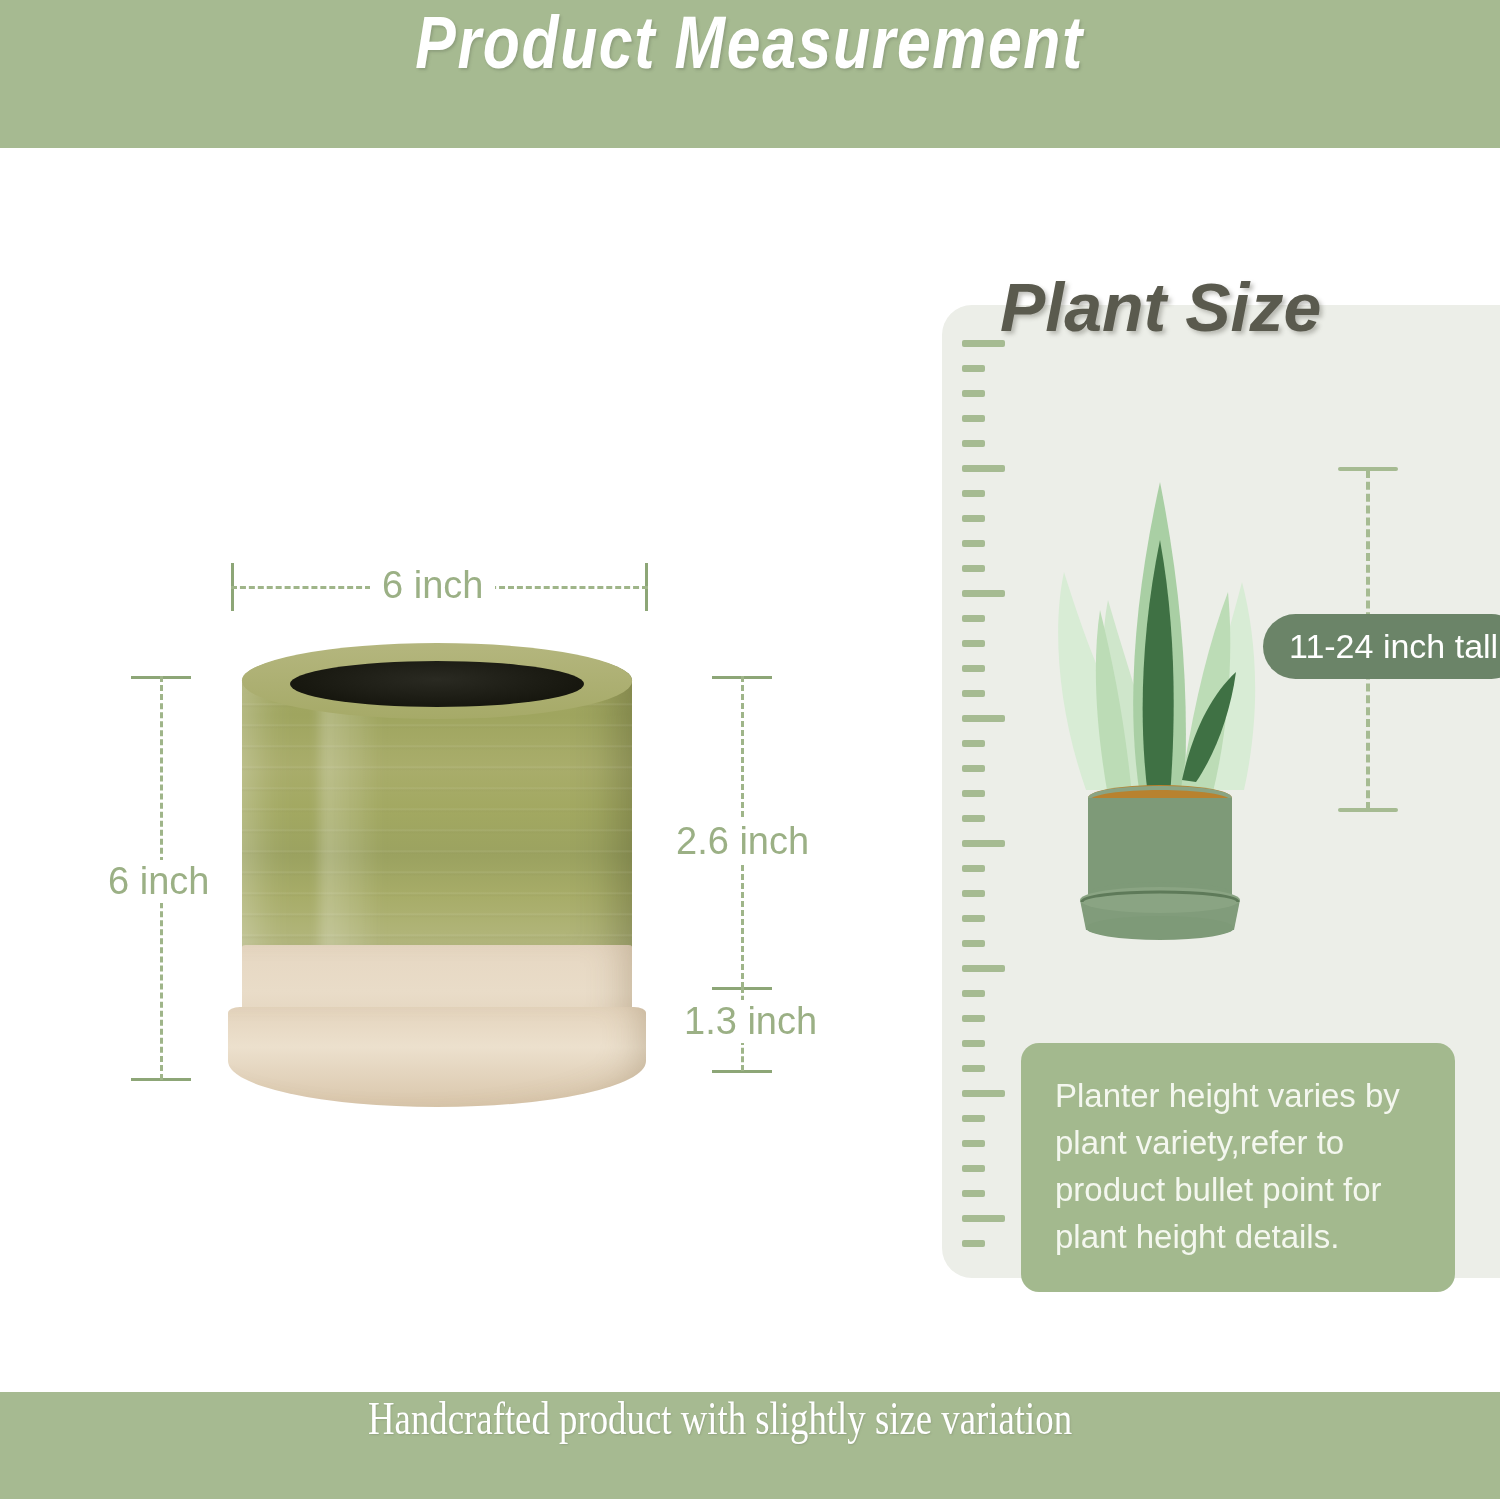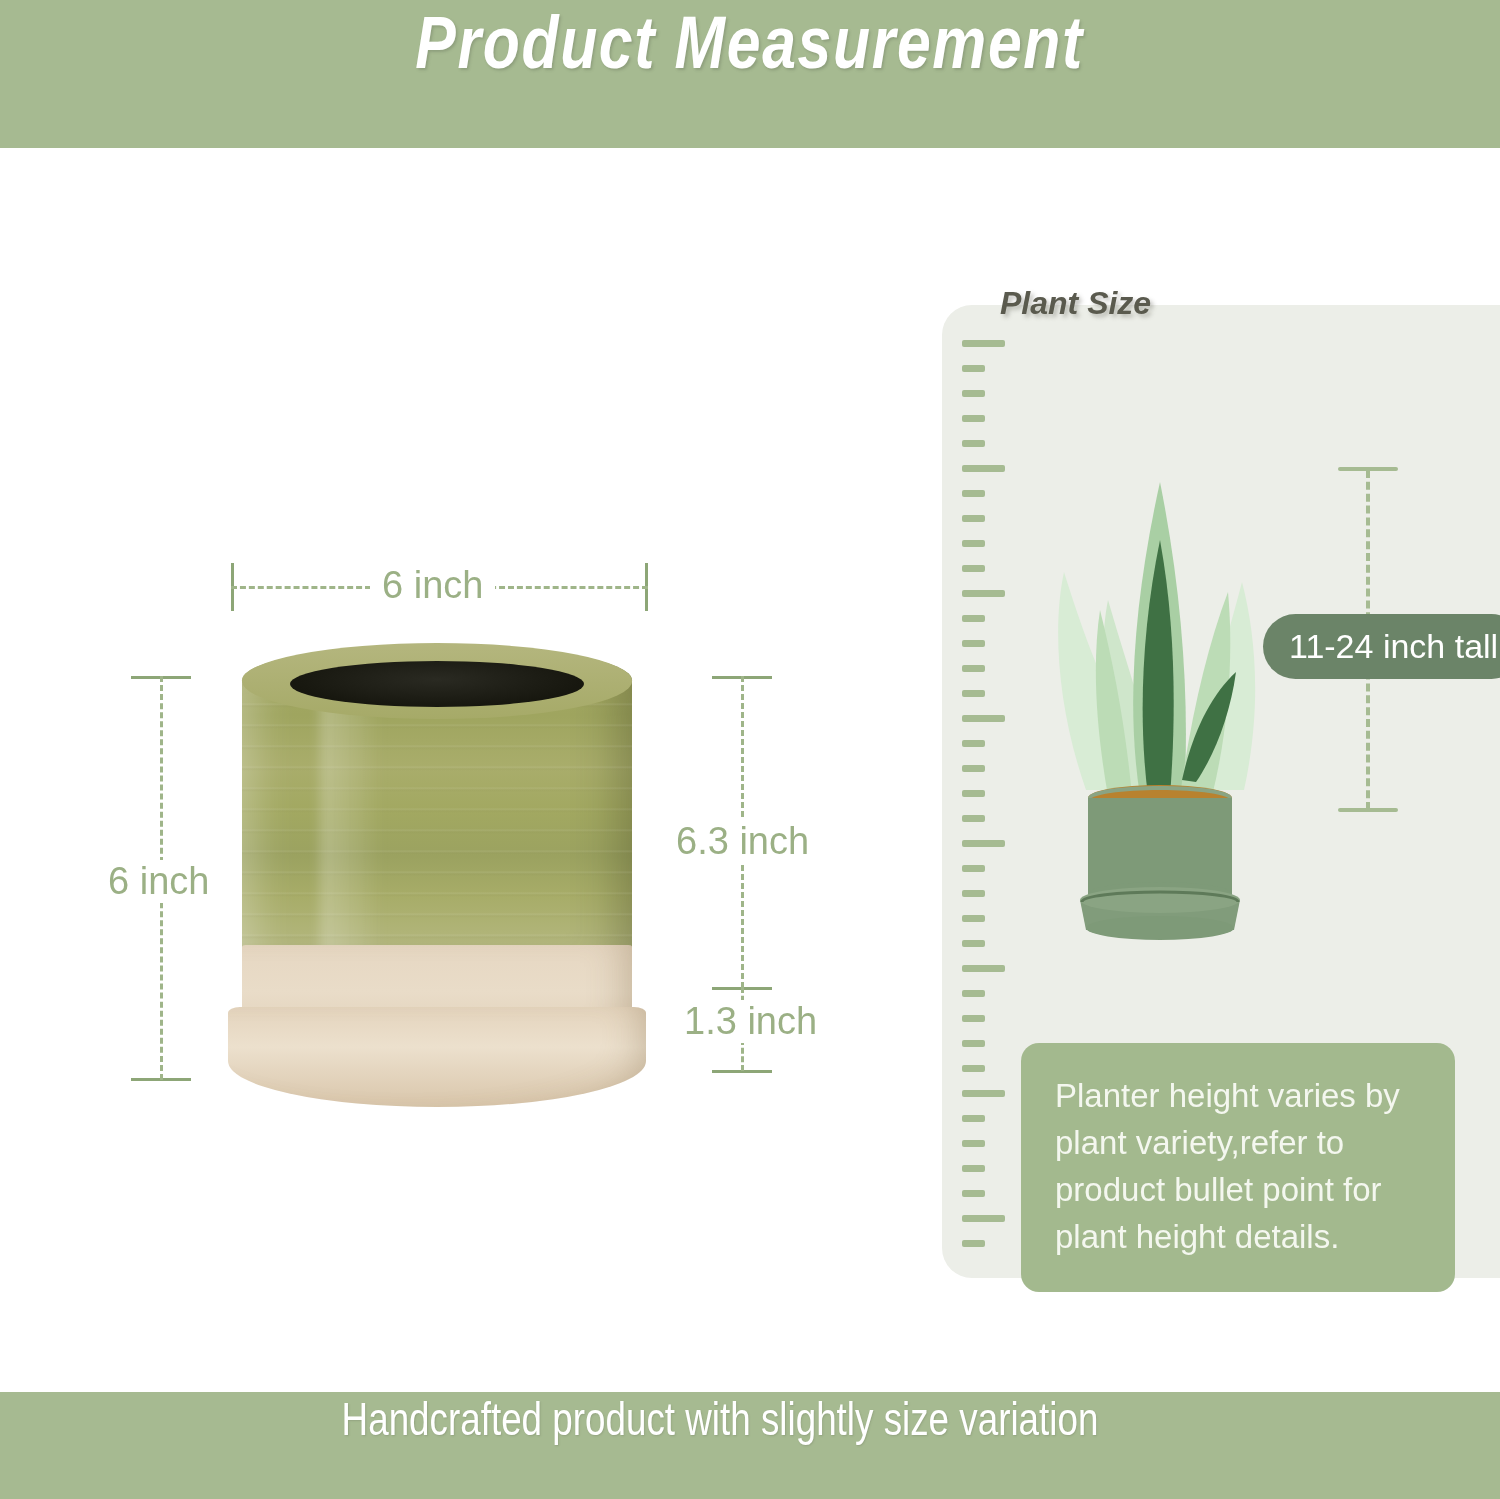--- a/index.html
+++ b/index.html
@@ -12,21 +12,21 @@
   }
 
   
   .band{
     position:absolute;left:0;width:1500px;
     display:flex;align-items:flex-start;justify-content:center;
     color:#ffffff;
     box-sizing:border-box;
   }
   #header-band{ top:0; height:148px; background:#a6ba91; }
-  #footer-band{ top:1392px; height:107px; background:#a6ba91; }
+  #footer-band{ top:1392px; height:107px; background:#a6ba91;font-family:Liberation Serif, serif; }
 
   #header-title{
     font-size:74px;
     font-weight:bold;
     font-style:italic;
     letter-spacing:2px;
     transform:scaleX(.82);
     white-space:nowrap;
     text-shadow:2px 2px 3px rgba(90,100,80,.30);
   }
@@ -122,25 +122,24 @@
 
   
   #plant-panel{
     position:absolute;
     left:942px;top:305px;width:558px;height:973px;
     background:#eceee8;
     border-radius:30px 0 0 30px;
   }
   #plant-title{
     position:absolute;left:1000px;top:268px;
-    font-size:32px;font-weight:bold;font-style:italic;
+    font-size:68px;font-weight:bold;font-style:italic;
     color:#5a5a4e;
     text-shadow:3px 3px 4px rgba(120,120,110,.45);
     white-space:nowrap;
-    margin-top:17px;
   }
   
   #ruler{ position:absolute;left:962px;top:340px;width:60px;height:905px; }
   .tick{ position:absolute;left:0;height:7px;background:#a6bb92;border-radius:2px; }
   .tick.short{ width:23px; }
   .tick.long{ width:43px; }
 
   
   #plant-illustration{ position:absolute;left:1030px;top:460px;width:260px;height:510px; }
   #plant-illustration svg{ display:block;width:100%;height:100%; }
@@ -189,21 +188,21 @@
 <div class="cap-h" style="left:131px;top:676px;width:60px;"></div>
 <div class="cap-h" style="left:131px;top:1078px;width:60px;"></div>
 <div class="dim-line-v" style="left:160px;top:676px;height:404px;"></div>
 <div class="dim-label" style="left:96px;top:860px;">6 inch</div>
 
 <div class="cap-h" style="left:712px;top:676px;width:60px;"></div>
 <div class="cap-h" style="left:712px;top:987px;width:60px;"></div>
 <div class="cap-h" style="left:712px;top:1070px;width:60px;"></div>
 <div class="dim-line-v" style="left:741px;top:676px;height:312px;"></div>
 <div class="dim-line-v" style="left:741px;top:987px;height:84px;"></div>
-<div class="dim-label" style="left:664px;top:820px;">6.3 inch</div>
+<div class="dim-label" style="left:664px;top:820px;">2.6 inch</div>
 <div class="dim-label" style="left:672px;top:1000px;">1.3 inch</div>
 
 <div id="pot-figure">
   <div id="pot-body">
     <div id="pot-ridges"></div>
     <div id="pot-highlight"></div>
   </div>
   <div id="pot-rim"></div>
   <div id="pot-soil"></div>
   <div id="pot-base"></div>

